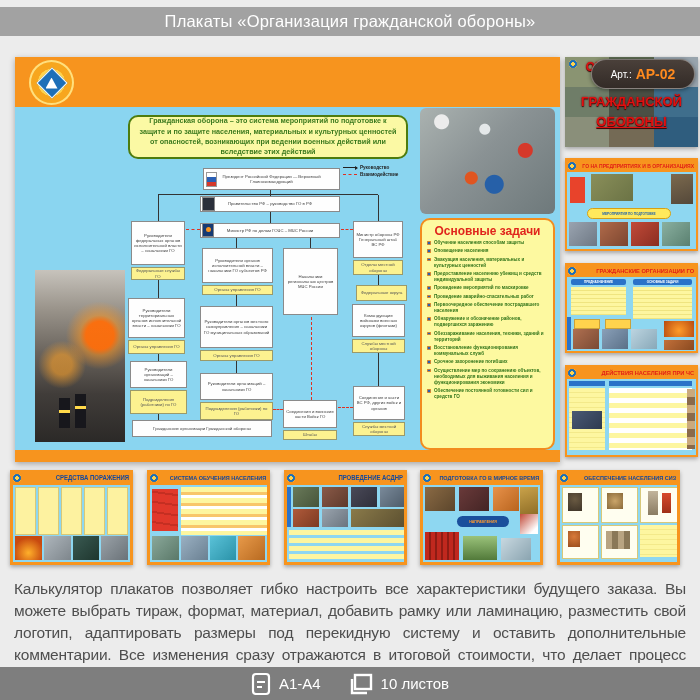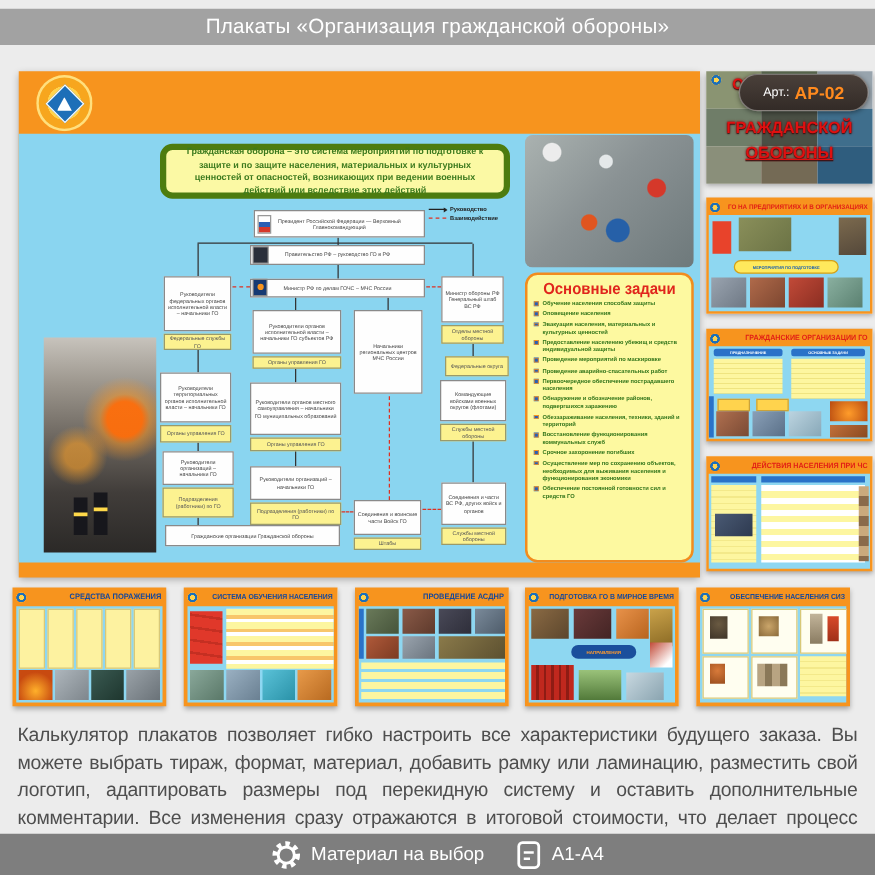--- a/index.html
+++ b/index.html
@@ -35,21 +35,21 @@
   
   .fire-photo{position:absolute;left:20px;top:213px;width:90px;height:172px;
     background:
       radial-gradient(circle at 72% 38%,rgba(255,110,10,.95) 0 14px,rgba(255,150,30,.5) 20px,transparent 34px),
       radial-gradient(circle at 30% 55%,rgba(250,160,40,.6) 0 10px,transparent 24px),
       linear-gradient(180deg,#c7c3bc 0%,#9b958c 22%,#6a645d 48%,#413d3a 72%,#2b2927 100%);}
   .ff1,.ff2{position:absolute;bottom:14px;width:11px;height:30px;background:#17171c;}
   .ff1{left:24px;} .ff2{left:40px;height:34px;}
   .ff1::after,.ff2::after{content:"";position:absolute;left:0;top:12px;width:100%;height:3px;background:#ffd94a;}
   
-  .def-box{position:absolute;left:113px;top:58px;width:280px;height:44px;background:#fbf9a4;border:5px solid #4d7c0f;
+  .def-box{position:absolute;left:113px;top:58px;width:280px;height:44px;background:#fbf9a4;border:2px solid #4d7c0f;
     border-radius:10px;box-sizing:border-box;display:flex;align-items:center;justify-content:center;padding:2px 8px;}
   .def-box span{font-size:7.2px;font-weight:bold;color:#3c7a1e;text-align:center;line-height:1.45;}
   
   .legend{position:absolute;left:328px;top:108px;width:80px;font-size:4.6px;color:#222;font-weight:bold;}
   .legend .row{display:flex;align-items:center;margin-bottom:2px;}
   .lg-arrow{width:14px;height:1px;background:#222;margin-right:3px;position:relative;}
   .lg-arrow::after{content:"";position:absolute;right:-1px;top:-1.5px;border-left:3px solid #222;border-top:2px solid transparent;border-bottom:2px solid transparent;}
   .lg-dash{width:14px;height:0;border-top:1px dashed #e03020;margin-right:3px;}
   .legend .lr-t{color:#222;}
   
@@ -412,29 +412,29 @@
       <i class="ph" style="left:41px;top:40px;width:35px;height:32px;background:#fffef0;border:1px solid #d8c878"></i>
       <i class="ph" style="left:46px;top:46px;width:24px;height:18px;background:repeating-linear-gradient(90deg,#b8a482 0 6px,#8a7858 6px 12px)"></i>
       <i class="ph" style="left:80px;top:40px;width:37px;height:32px;background:repeating-linear-gradient(180deg,#fdf6a0 0 4px,#f3e98a 4px 5px)"></i>
     </div>
   </div>
 
   <div class="descr">Калькулятор плакатов позволяет гибко настроить все характеристики будущего заказа. Вы можете выбрать тираж, формат, материал, добавить рамку или ламинацию, разместить свой логотип, адаптировать размеры под перекидную систему и оставить дополнительные комментарии. Все изменения сразу отражаются в итоговой стоимости, что делает процесс заказа быстрым и прозрачным</div>
 
   <div class="footer">
     <div class="f-item">
-      <svg width="24" height="24" viewBox="0 0 24 24">
-        <circle cx="12" cy="12" r="9" fill="none" stroke="#fff" stroke-width="4" stroke-dasharray="3.5 3.4"></circle>
-        <circle cx="12" cy="12" r="6.5" fill="none" stroke="#fff" stroke-width="2.4"></circle>
-      </svg>
-      <span>Материал на выбор</span>
-    </div>
-    <div class="f-item">
       <svg width="20" height="24" viewBox="0 0 20 24">
         <rect x="2" y="2" width="16" height="20" rx="3" fill="none" stroke="#fff" stroke-width="2.2"></rect>
         <line x1="6" y1="10" x2="14" y2="10" stroke="#fff" stroke-width="2"></line>
         <line x1="6" y1="15" x2="11" y2="15" stroke="#fff" stroke-width="2"></line>
       </svg>
       <span>А1-А4</span>
     </div>
+    <div class="f-item">
+      <svg width="26" height="22" viewBox="0 0 26 22">
+        <rect x="8" y="2" width="16" height="14" fill="none" stroke="#fff" stroke-width="2.4"></rect>
+        <polyline points="5,6 5,20 20,20" fill="none" stroke="#fff" stroke-width="2.4"></polyline>
+      </svg>
+      <span>10 листов</span>
+    </div>
   </div>
 
 </div>
 
 </body></html>

